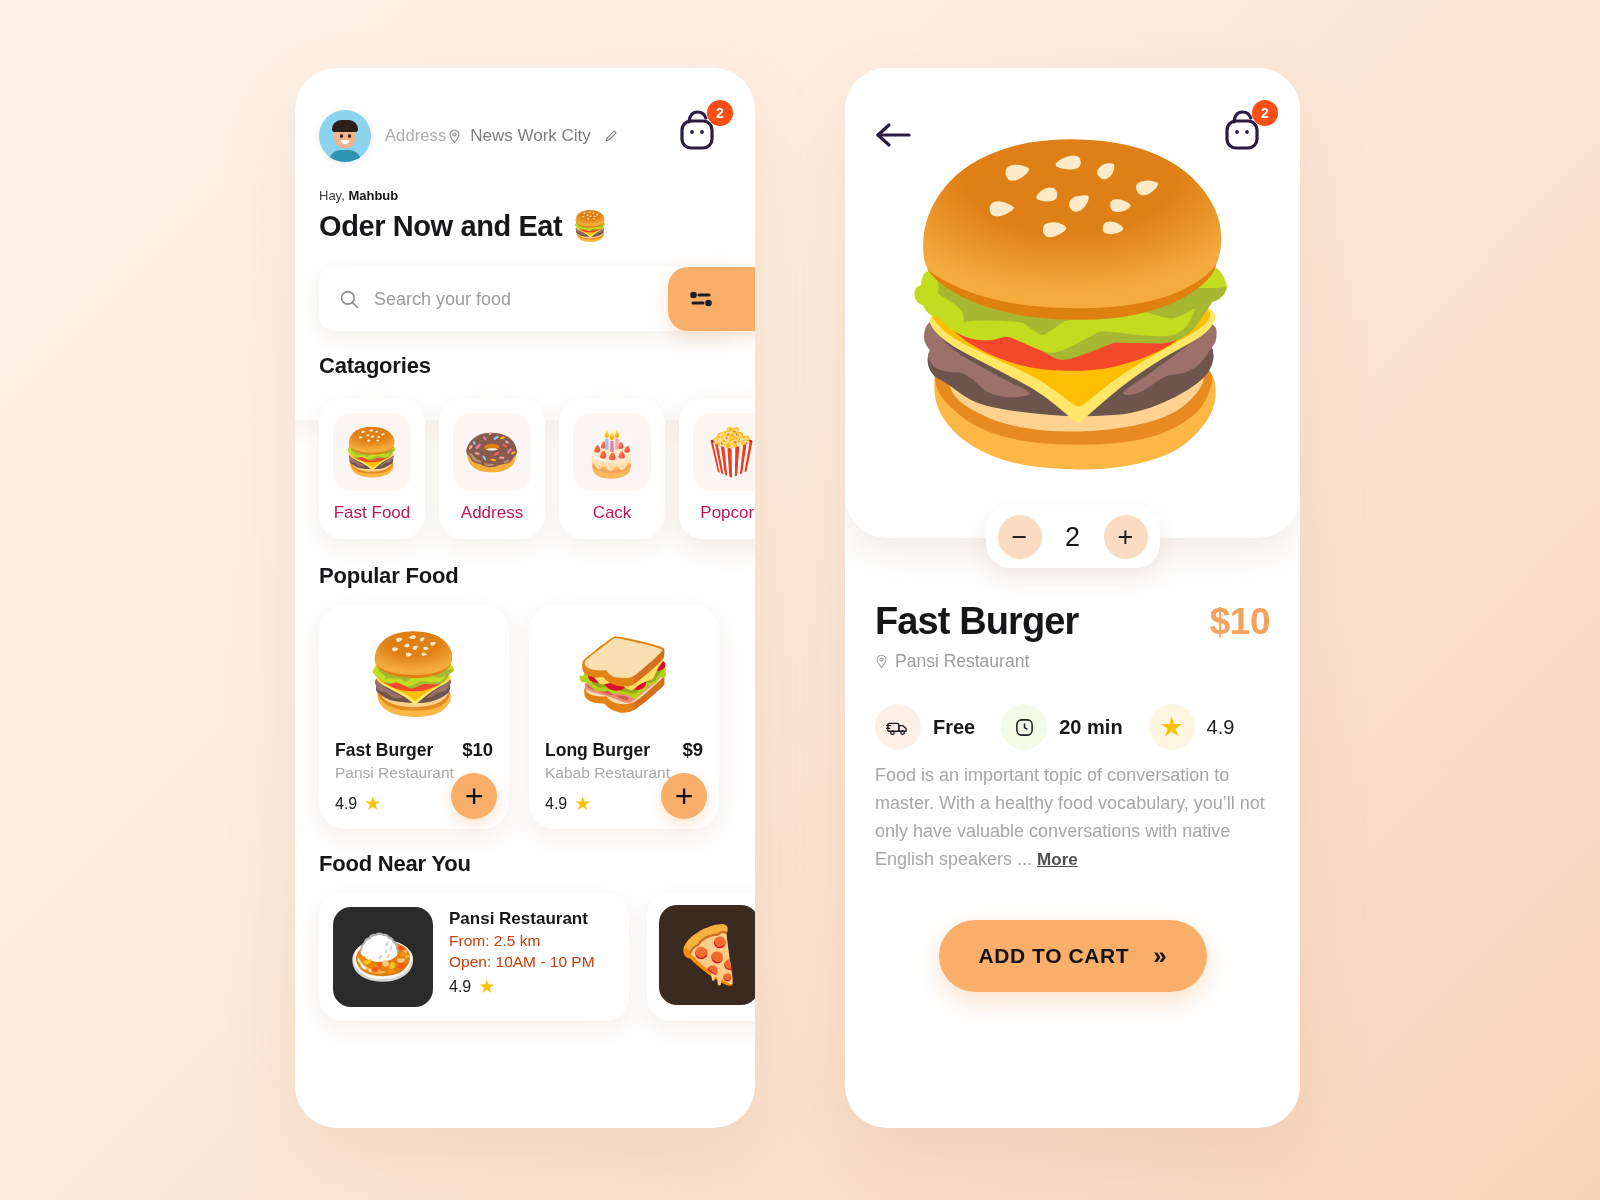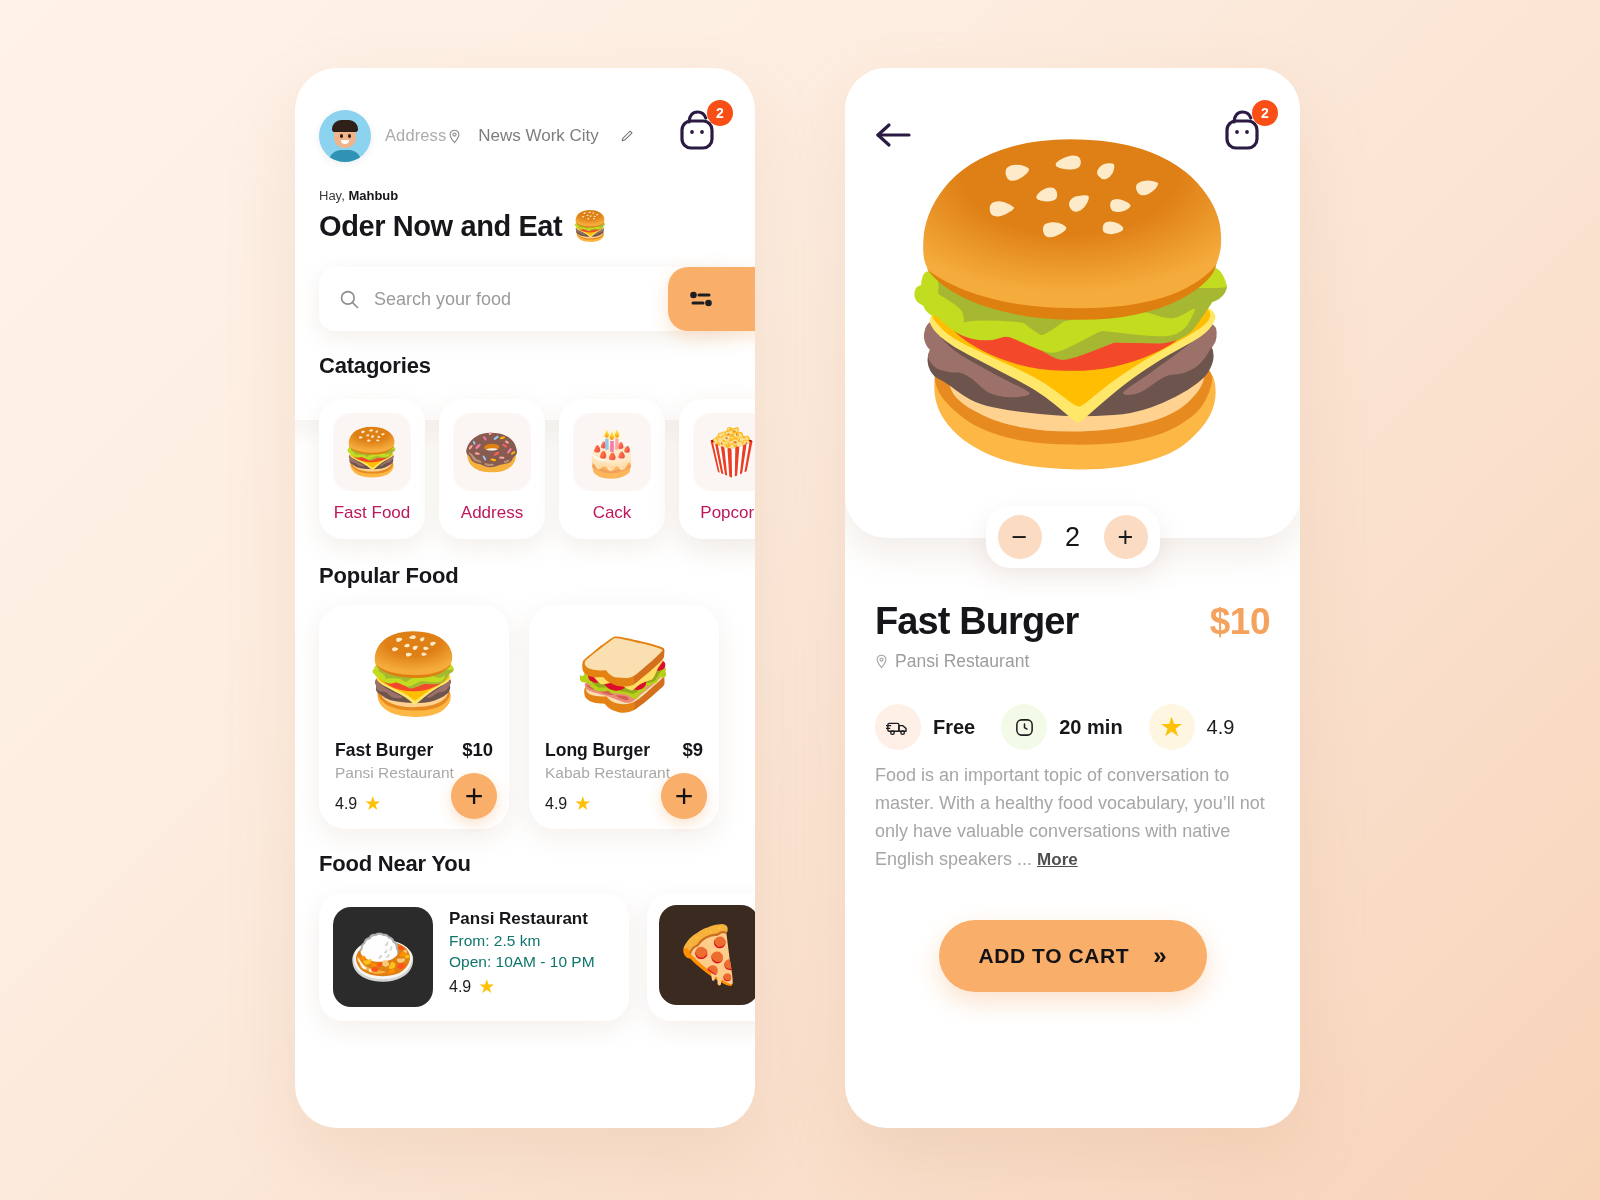--- a/index.html
+++ b/index.html
@@ -60,21 +60,21 @@
   .av-body {
     position: absolute; left: 10px; top: 40px;
     width: 32px; height: 20px; border-radius: 12px 12px 0 0;
     background: #2E93B4;
   }
 
   .addr-text { display: flex; gap: 2px; }
   .addr-label { font-size: 16.5px; color: #ACACAC; letter-spacing: .1px; }
   .addr-value {
     font-size: 17px; color: #7E7E7E;
-    display: flex; align-items: center; gap: 17px;
+    display: flex; align-items: center; gap: 9px;
   }
   .pin-ic { width: 13px; height: 15px; flex: none; }
   .pencil-ic { width: 14px; height: 14px; margin-left: 4px; }
 
   
   .bag-wrap { position: absolute; right: 26px; top: 38px; width: 56px; height: 50px; }
   .bag-badge {
     position: absolute; right: -4px; top: -6px;
     width: 26px; height: 26px; border-radius: 50%;
     background: #F94E16; color: #fff;
@@ -203,21 +203,21 @@
     background: #2B2B2B;
   }
   .near-thumb.pizza { background: #3A2A20; }
   .thumb-dish {
     position: absolute; inset: 0;
     display: flex; align-items: center; justify-content: center;
     font-size: 56px;
   }
   .near-info { display: flex; flex-direction: column; gap: 3px; padding-top: 2px; }
   .near-name { font-size: 17px; font-weight: bold; color: #17171B; }
-  .near-meta { font-size: 15.5px; color: #0f766e; }
+  .near-meta { font-size: 15.5px; color: #c2410c; }
   .near-rate { display: flex; align-items: center; gap: 7px; font-size: 16px; color: #1D1D20; margin-top: 3px; }
 
   
   .det-img-panel {
     position: relative;
     height: 470px;
     background: #fff;
     border-radius: 0 0 42px 42px;
     box-shadow: 0 16px 34px rgba(175,145,120,0.16);
   }

